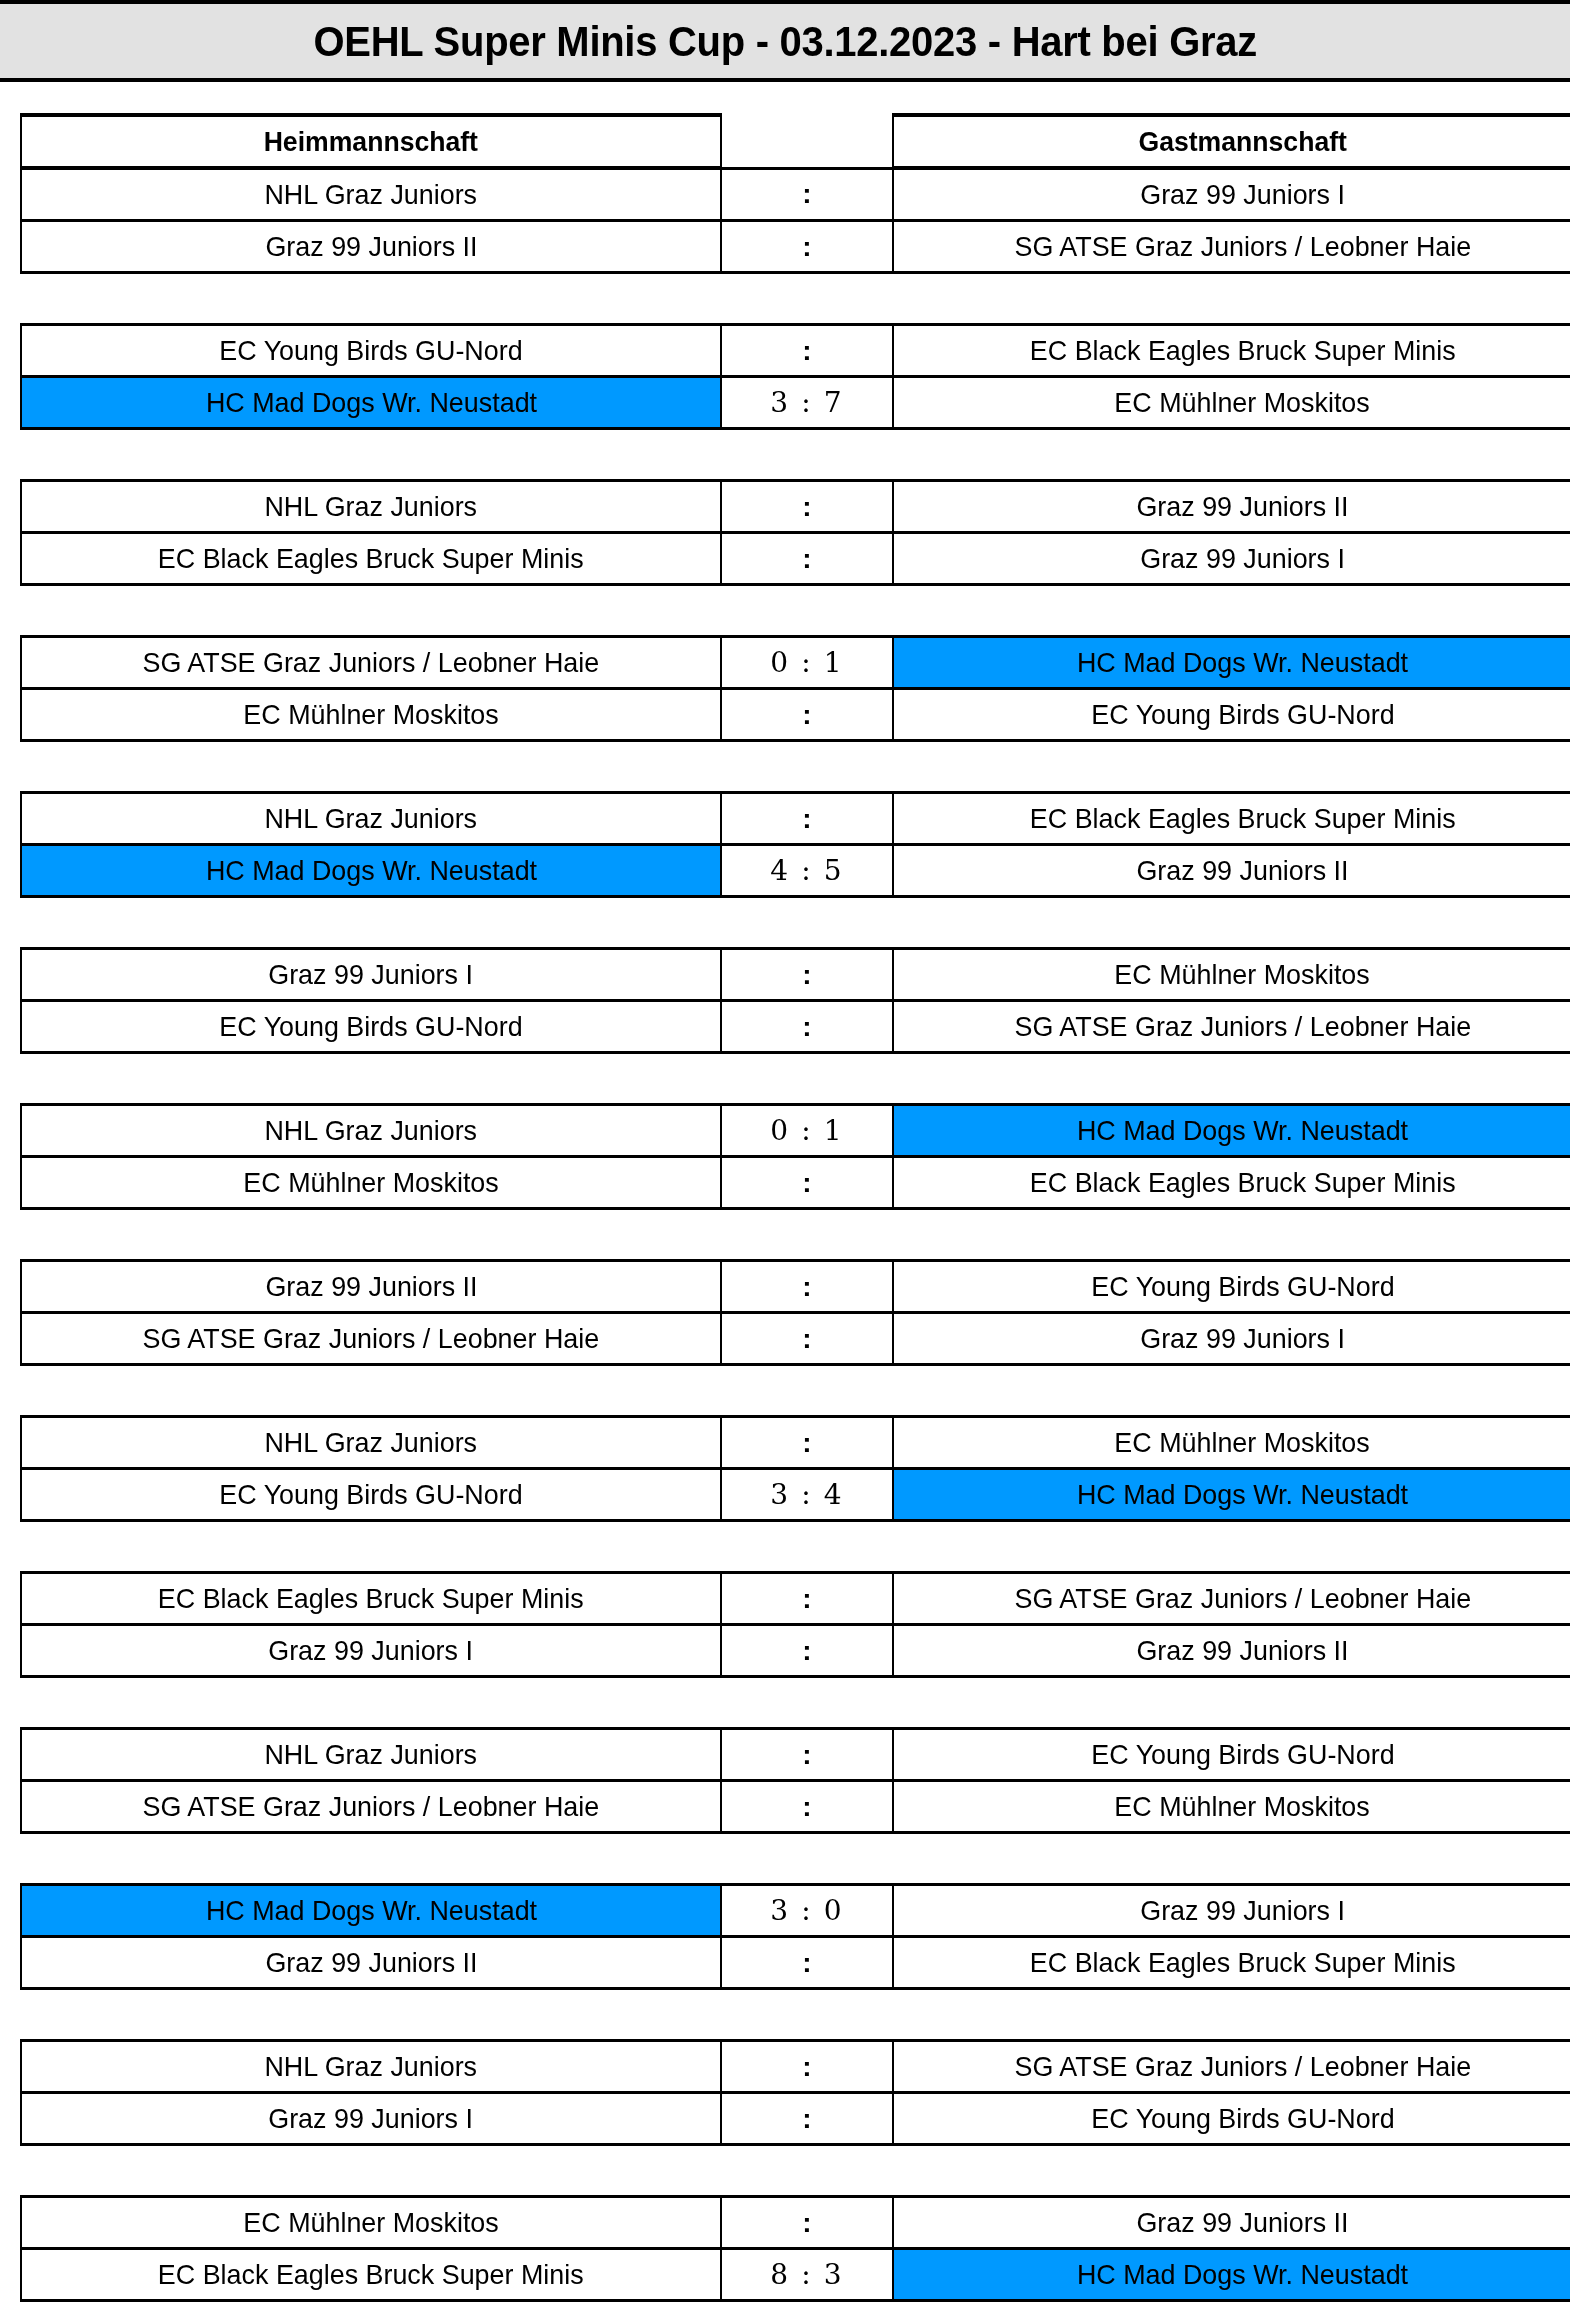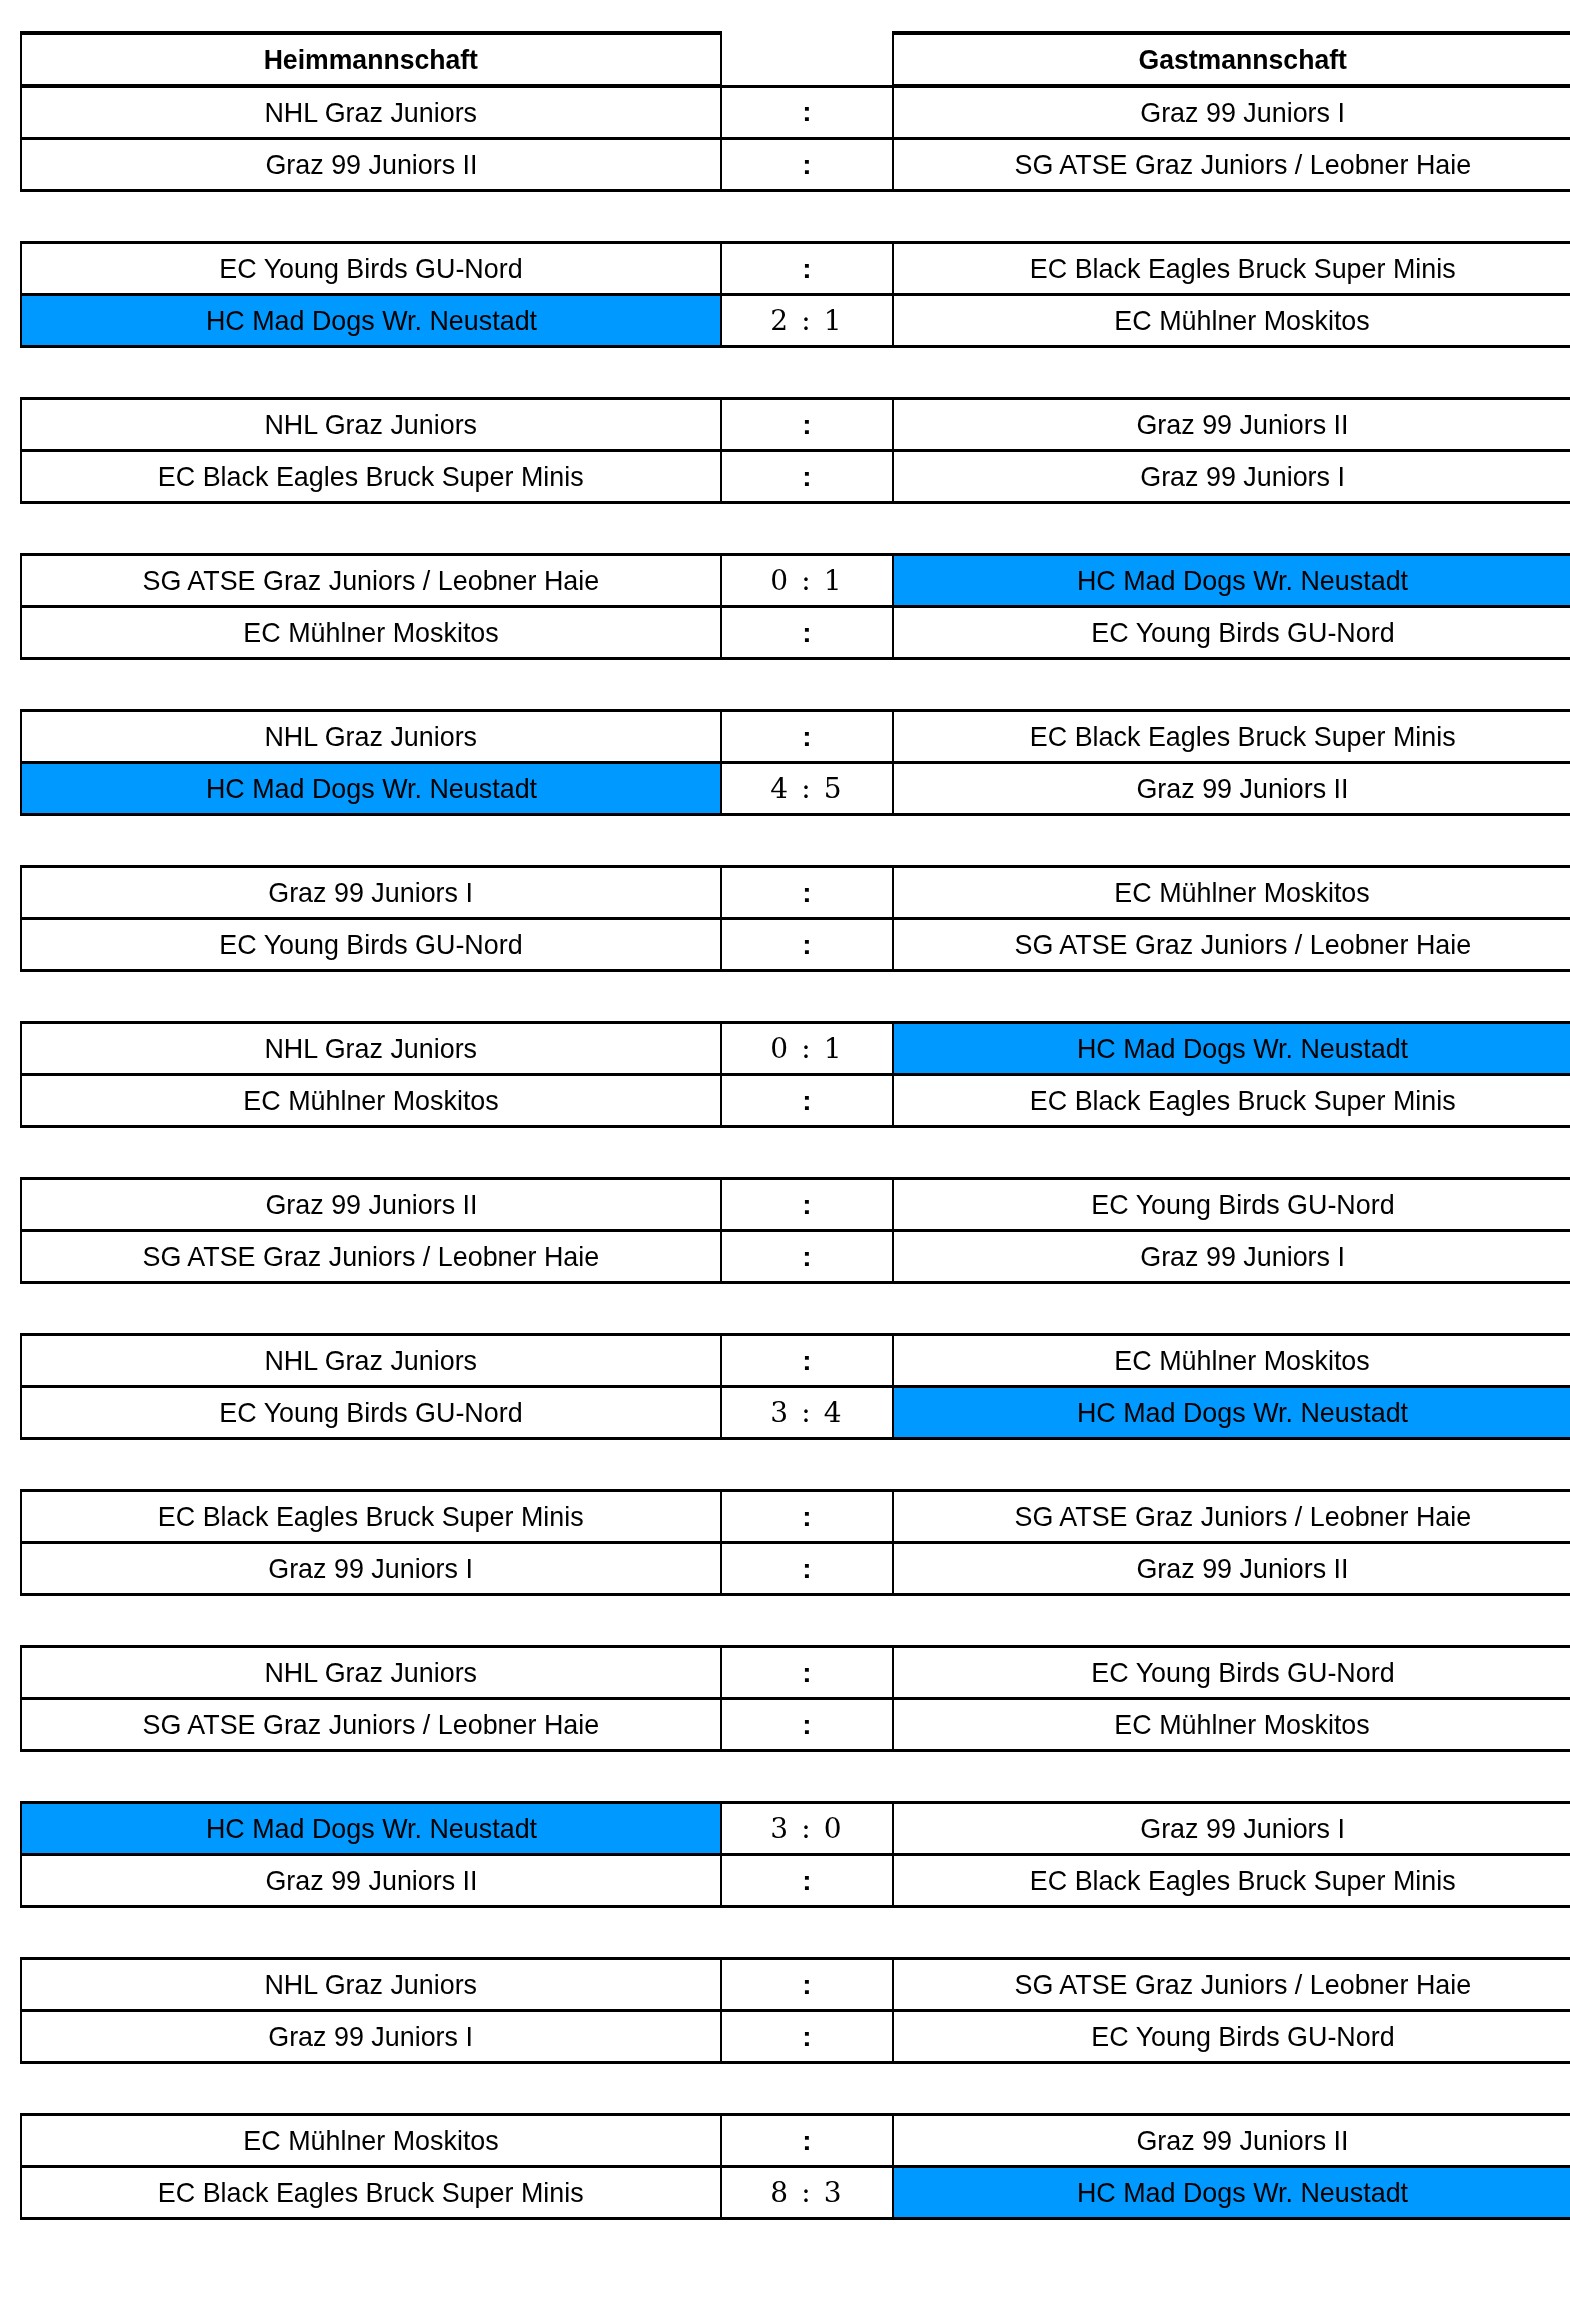--- a/index.html
+++ b/index.html
@@ -131,20 +131,23 @@
     height: 49px;
     background: #ffffff;
     border: 0;
   }
 </style>
 </head>
 <body>
 
 <div class="sheet">
 
+  <div class="title-row">
+    <div class="title-text">OEHL Super Minis Cup - 03.12.2023 - Hart bei Graz</div>
+  </div>
 
   <div class="title-gap"></div>
 
   <table class="sched">
     <colgroup>
       <col class="c-home">
       <col class="c-score">
       <col class="c-away">
     </colgroup>
     <thead>
@@ -170,21 +173,21 @@
           <td></td>
           <td></td>
         </tr>
         <tr>
           <td class="team home"><span class="tname">EC Young Birds GU-Nord</span></td>
           <td class="score empty">:</td>
           <td class="team away"><span class="tname">EC Black Eagles Bruck Super Minis</span></td>
         </tr>
         <tr>
           <td class="team home hl"><span class="tname">HC Mad Dogs Wr. Neustadt</span></td>
-          <td class="score">2 : 1</td>
+          <td class="score">3 : 7</td>
           <td class="team away"><span class="tname">EC Mühlner Moskitos</span></td>
         </tr>
         <tr class="blank">
           <td></td>
           <td></td>
           <td></td>
         </tr>
         <tr>
           <td class="team home"><span class="tname">NHL Graz Juniors</span></td>
           <td class="score empty">:</td>

